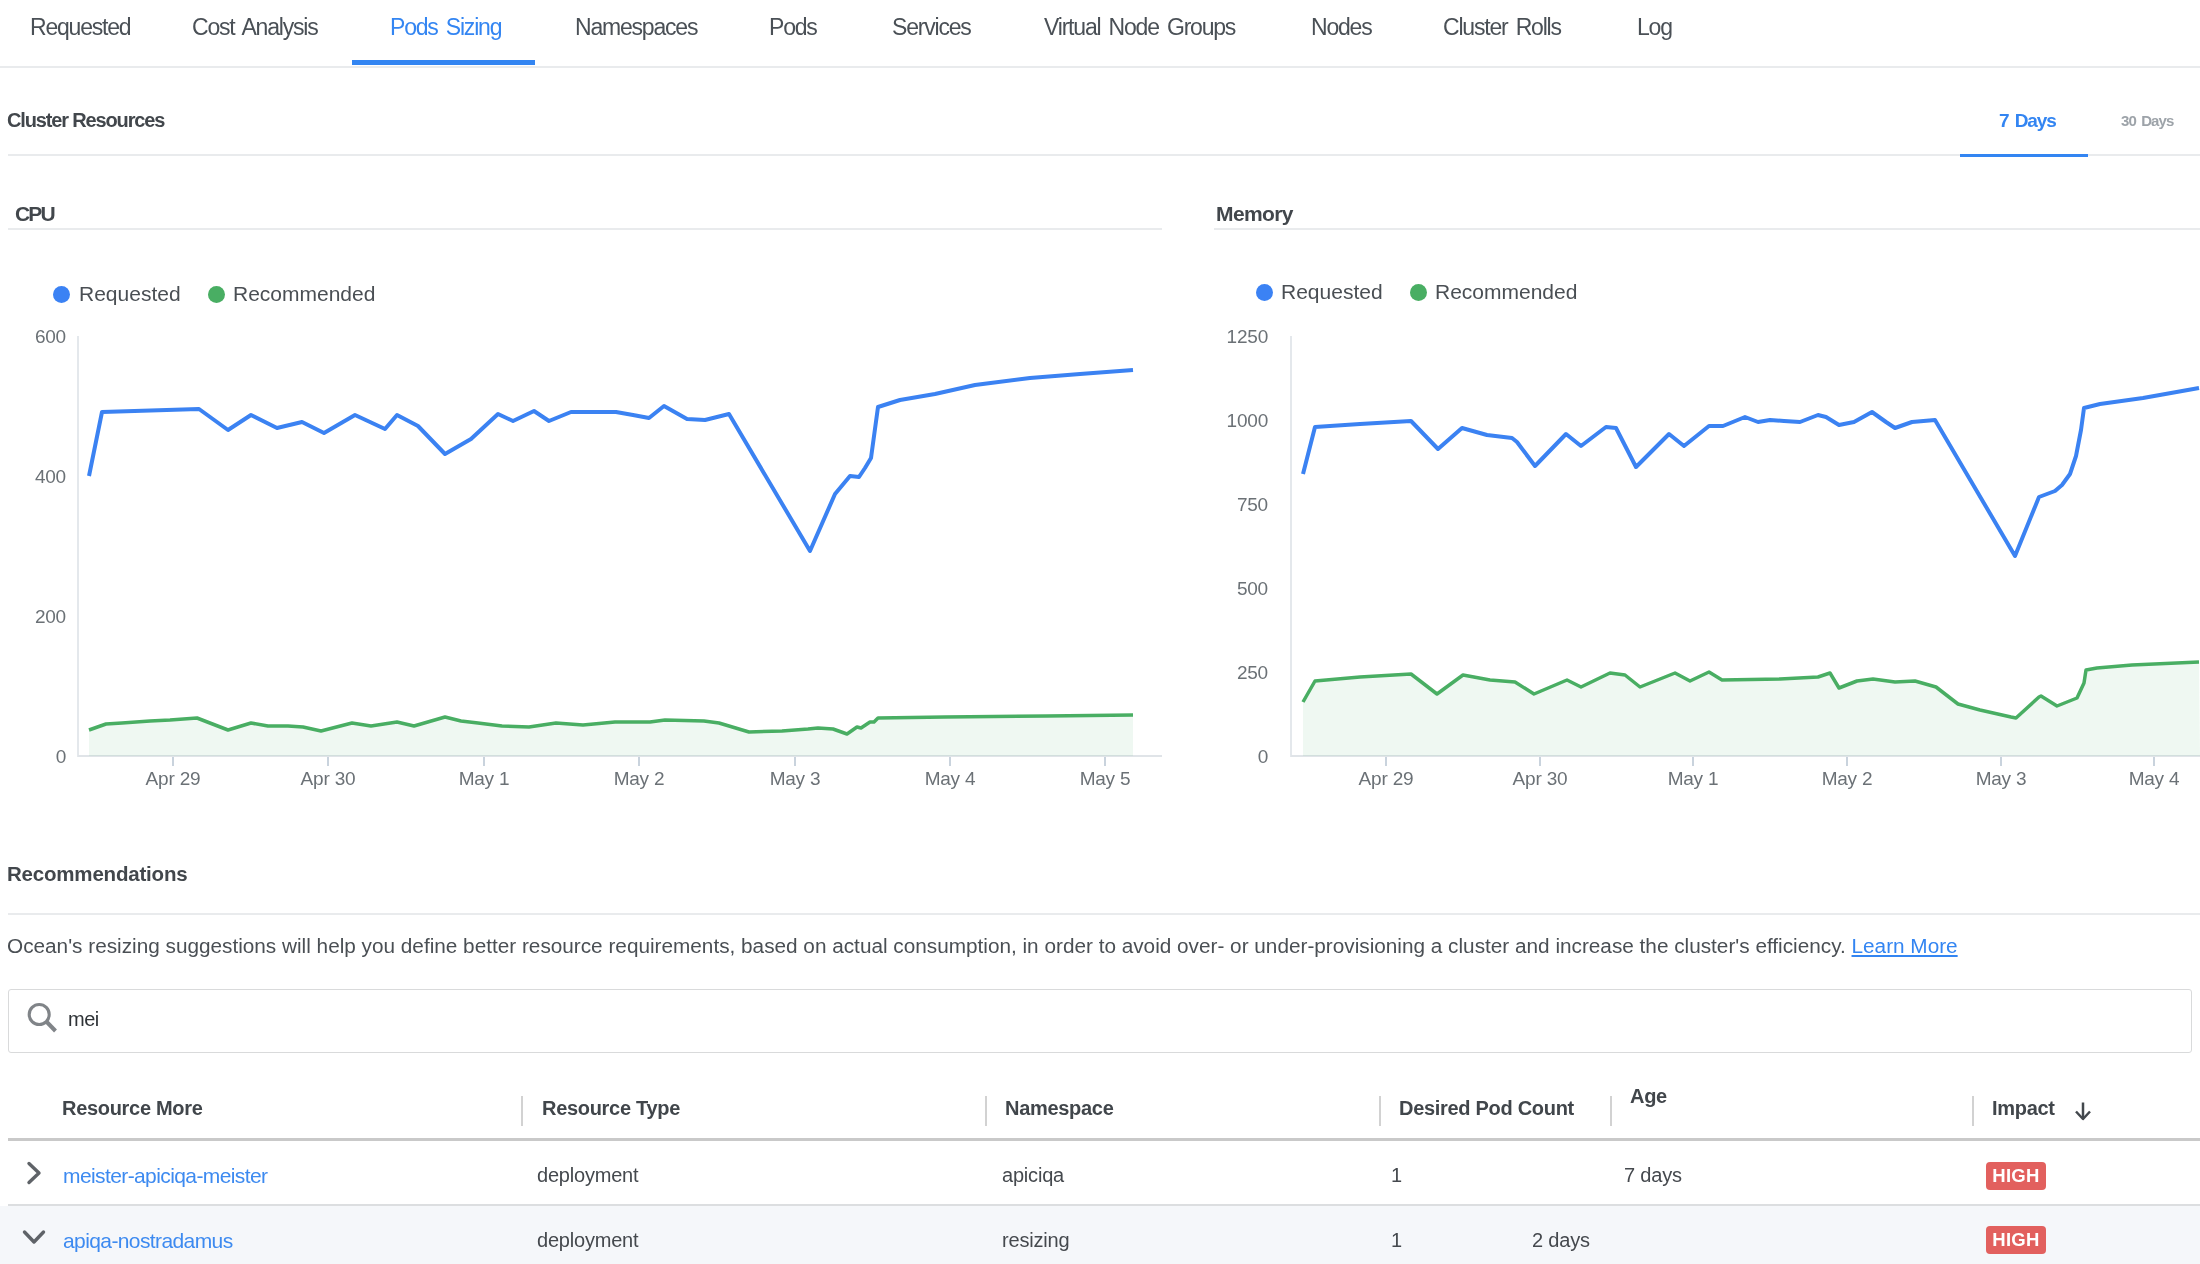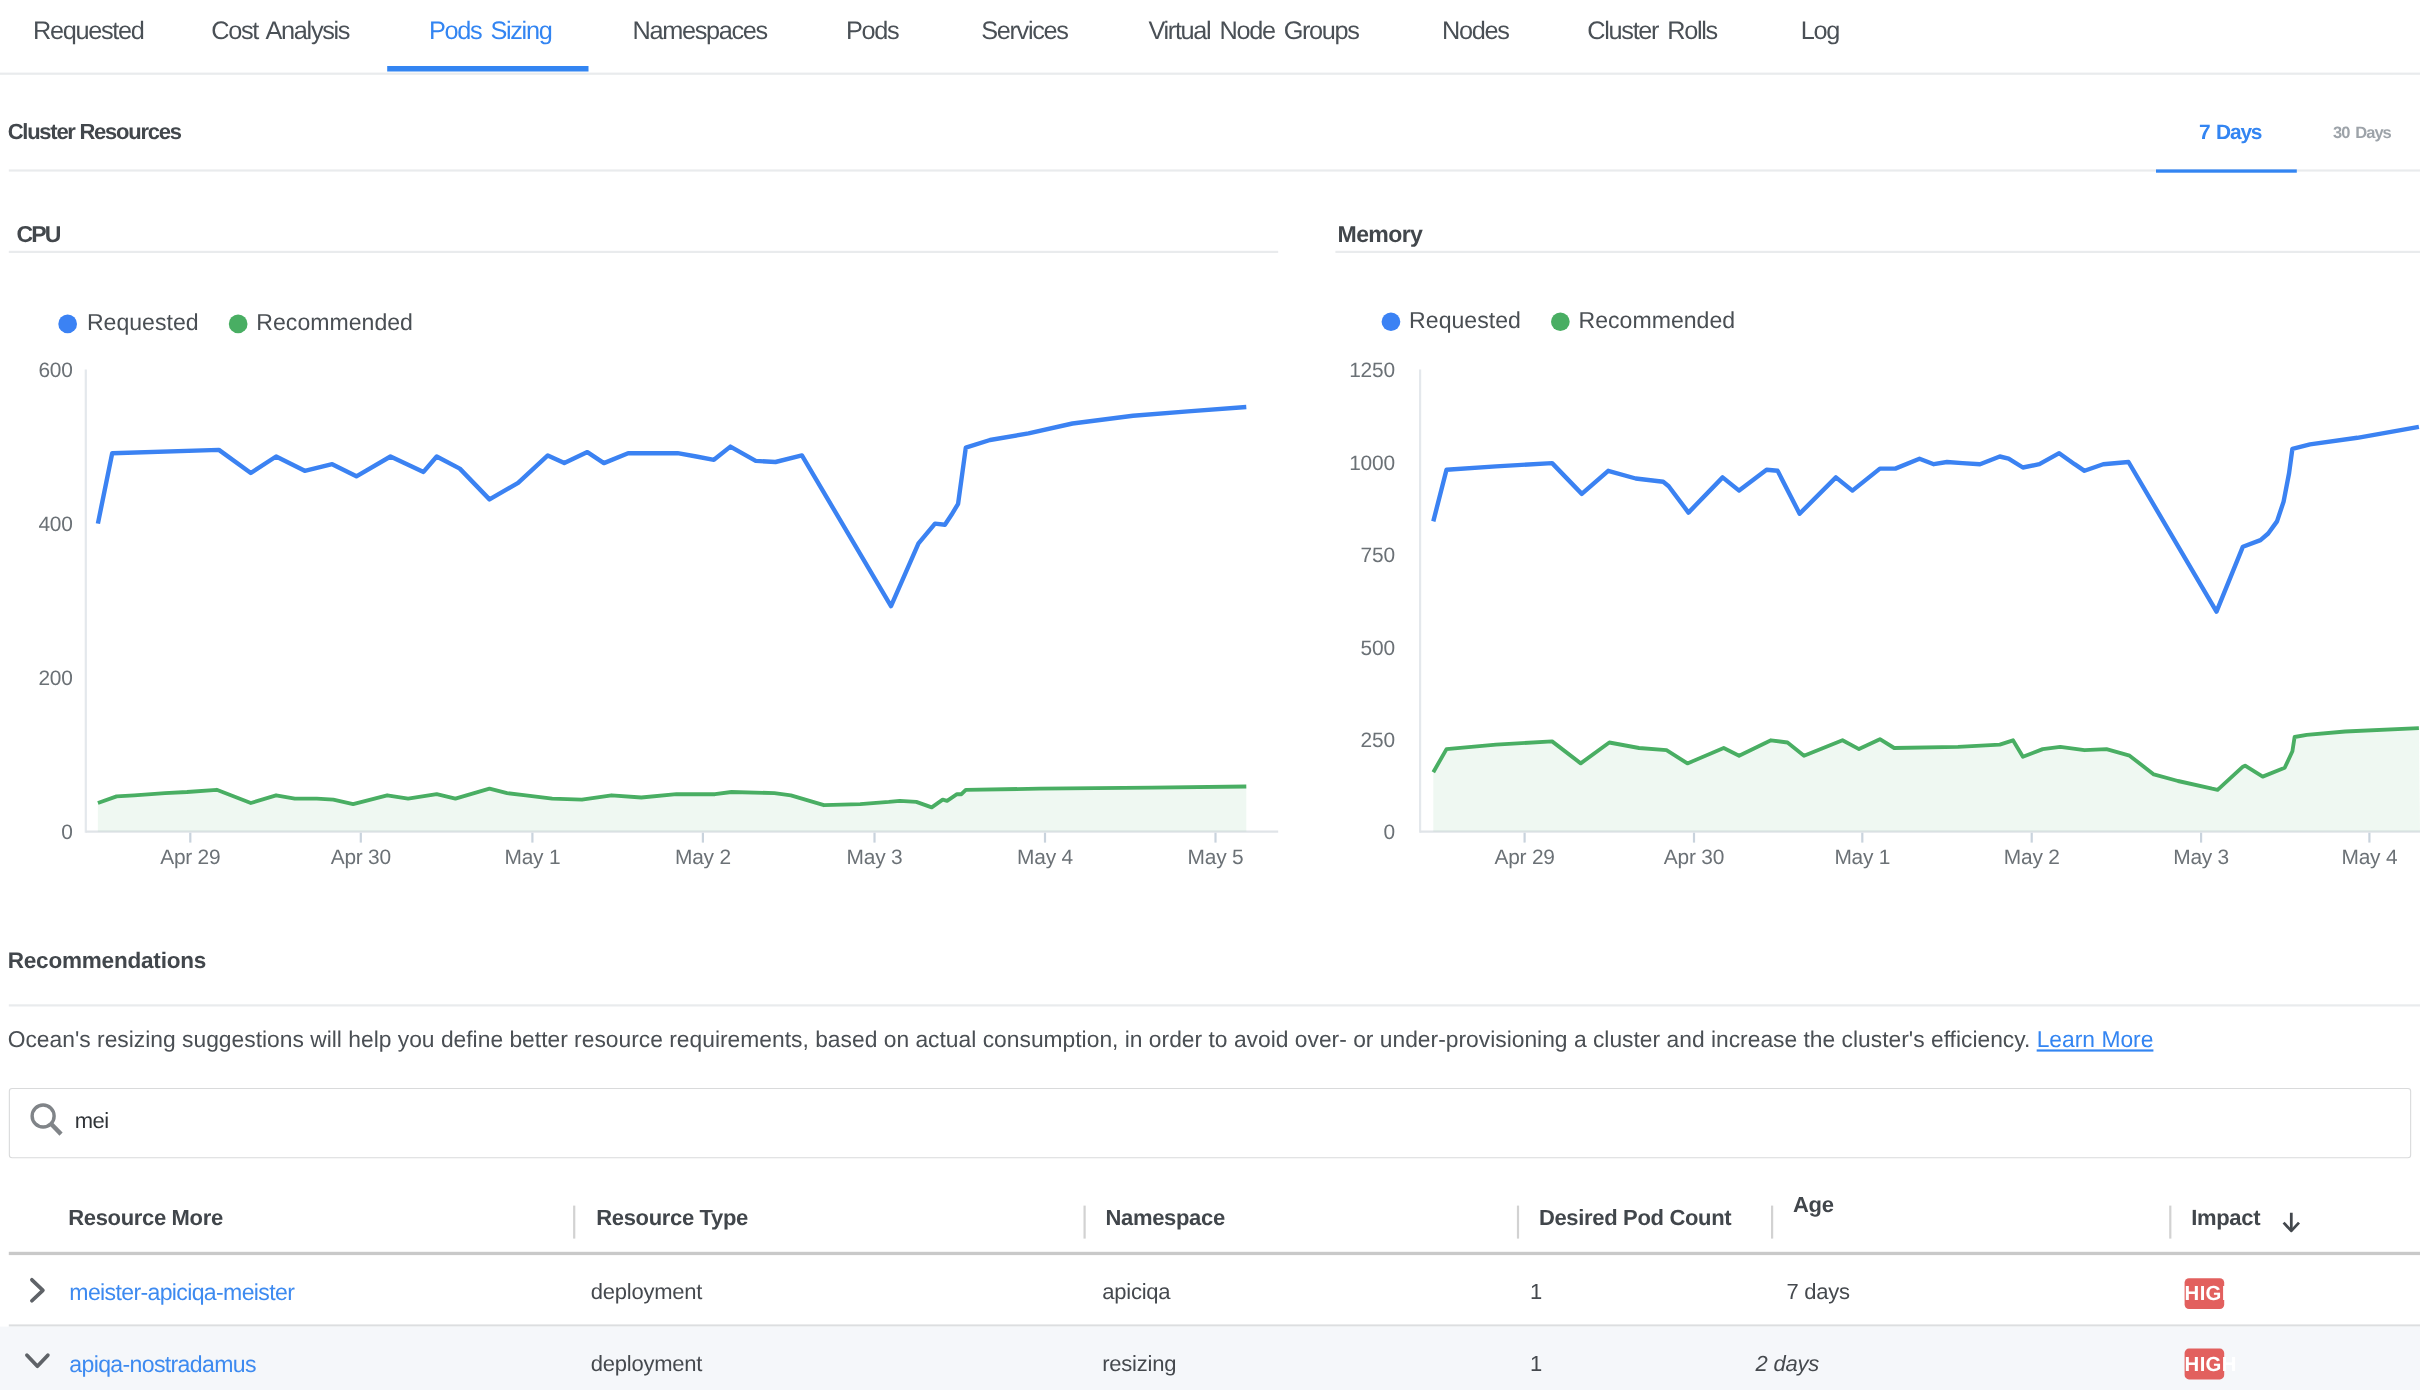--- a/index.html
+++ b/index.html
@@ -6,21 +6,21 @@
   html,body { background:#fff; }
   body { font-family:"Liberation Sans", sans-serif; width:2200px; height:1264px; position:relative; overflow:hidden; }
   .abs { position:absolute; white-space:nowrap; }
   .tab { font-size:23px; letter-spacing:-1.2px; word-spacing:3px; color:#4a5056; }
   .tab.act { color:#3385f2; }
   .hline { position:absolute; background:#e9ebed; height:2px; }
   .vsep { position:absolute; background:#d2d2d2; width:2px; height:30px; }
   .hdr { font-weight:bold; font-size:20px; letter-spacing:-0.3px; color:#41464b; }
   .cell { font-size:20px; letter-spacing:-0.2px; color:#45494e; }
   .link { font-size:21px; letter-spacing:-0.6px; color:#3d8af0; }
-  .badge { position:absolute; width:36px; height:28px; line-height:28px; text-align:center;
+  .badge { position:absolute; width:60px; height:28px; line-height:28px; text-align:center;
            background:#e2605e; color:#fff; font-weight:bold; font-size:18.5px; letter-spacing:0.3px; border-radius:4px; }
 </style>
 </head>
 <body>
 
 <div class="hline" style="left:0; top:66; width:2200px; top:66px;"></div>
 <span class="abs tab" style="left:30px;  top:16.1px; line-height:23px;">Requested</span>
 <span class="abs tab" style="left:192px; top:16.1px; line-height:23px;">Cost Analysis</span>
 <span class="abs tab act" style="left:390px; top:16.1px; line-height:23px;">Pods Sizing</span>
 <span class="abs tab" style="left:575px; top:16.1px; line-height:23px;">Namespaces</span>
@@ -162,14 +162,14 @@
 <div class="abs" style="left:8px; top:1204px; width:2192px; height:1.5px; background:#dcdee0;"></div>
 
 <div class="abs" style="left:0px; top:1205.5px; width:2200px; height:58.5px; background:#f5f7fa;"></div>
 <svg class="abs" style="left:22px; top:1228px;" width="24" height="18" viewBox="0 0 24 18">
   <polyline points="2.5,4 12,14 21.5,4" fill="none" stroke="#5f6368" stroke-width="3.4" stroke-linejoin="round" stroke-linecap="round"></polyline>
 </svg>
 <span class="abs link" style="left:63px; top:1229.7px; line-height:21px;">apiqa-nostradamus</span>
 <span class="abs cell" style="left:537px; top:1230.1px; line-height:20px;">deployment</span>
 <span class="abs cell" style="left:1002px; top:1230.1px; line-height:20px;">resizing</span>
 <span class="abs cell" style="left:1391px; top:1230.1px; line-height:20px;">1</span>
-<span class="abs cell" style="left:1596px; top:1230.1px; line-height:20px;font-style:italic;">2 days</span>
+<span class="abs cell" style="left:1532px; top:1230.1px; line-height:20px;">2 days</span>
 <div class="badge" style="left:1986px; top:1226px;">HIGH</div>
 
 </body></html>

